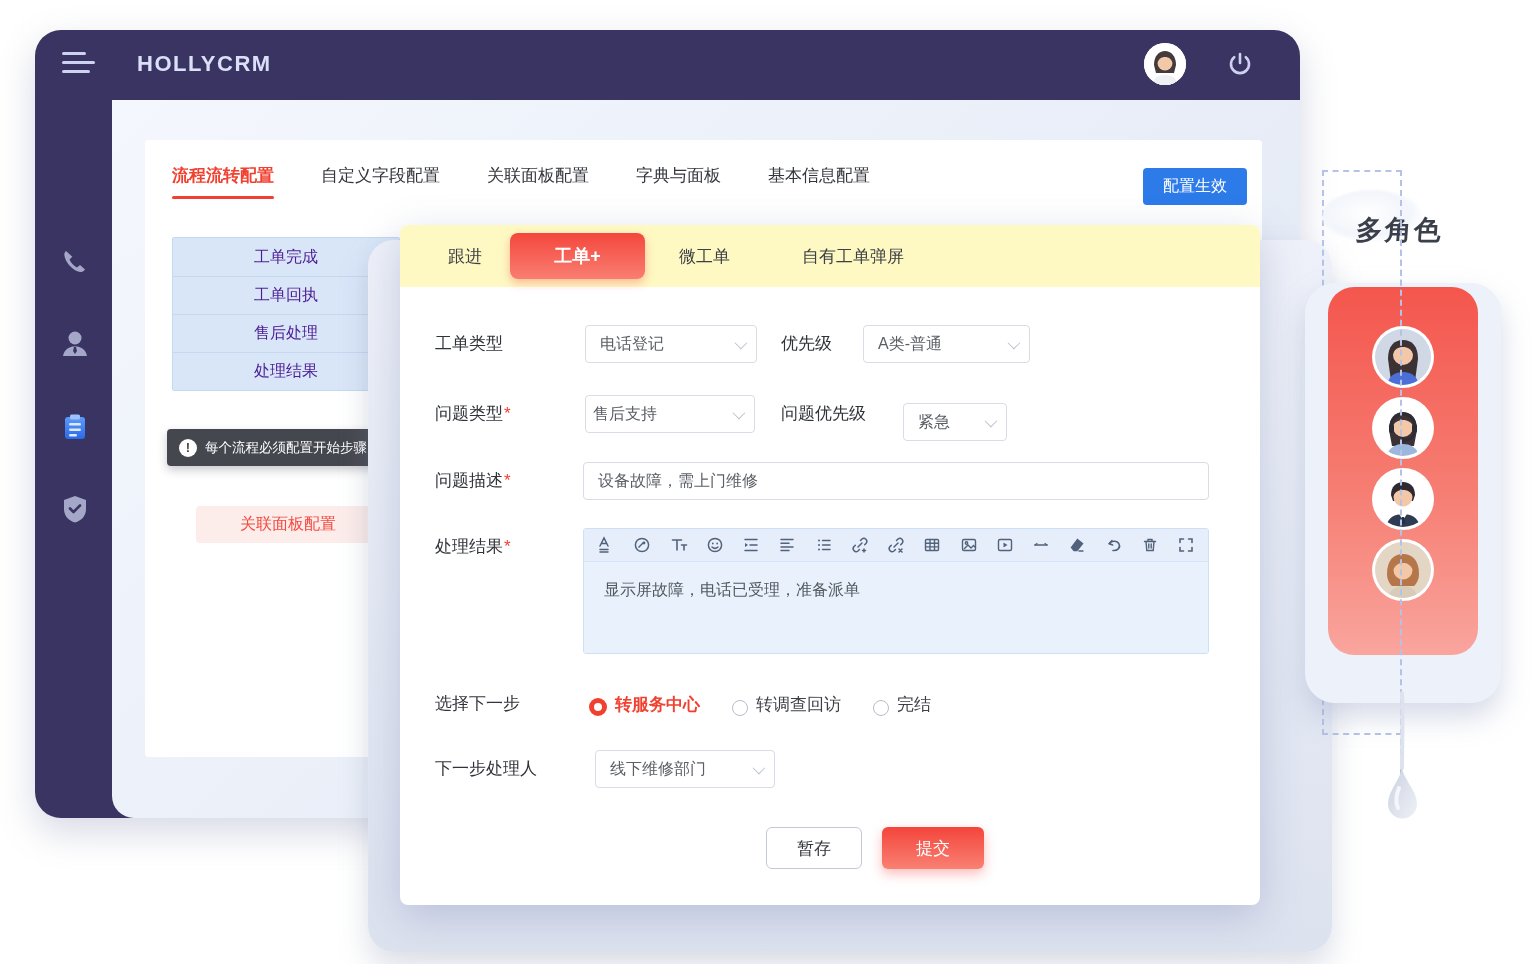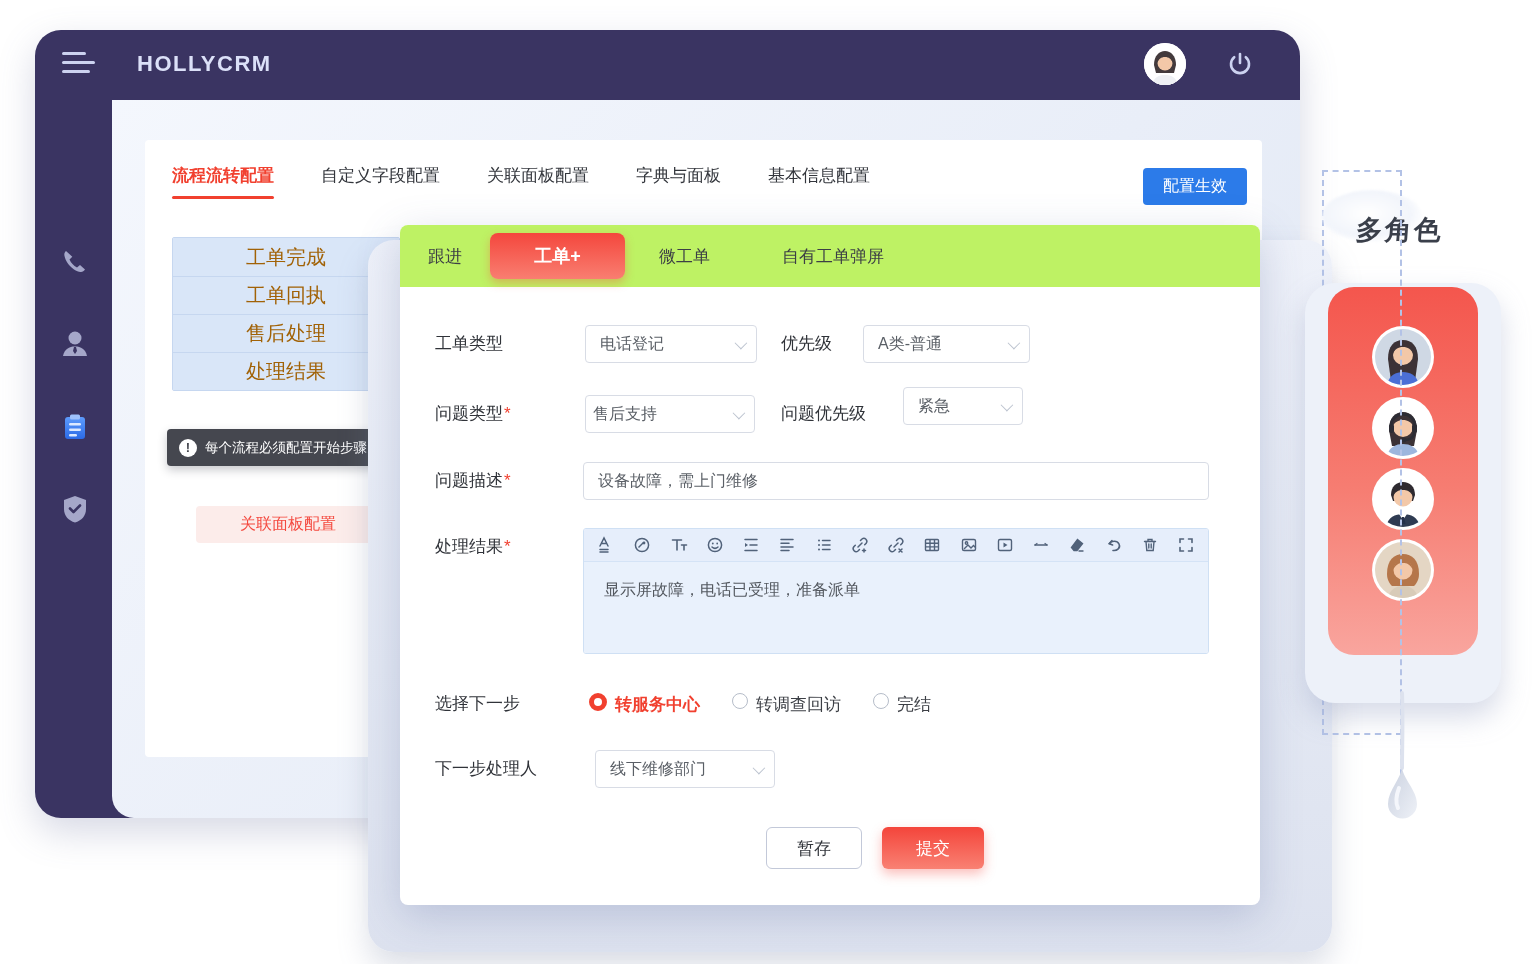--- a/index.html
+++ b/index.html
@@ -27,40 +27,40 @@
   
   .card { position:absolute; left:110px; top:110px; width:1117px; height:617px; background:#ffffff; border-radius:4px; }
   .ptabs { position:absolute; left:27px; top:24px; display:flex; gap:47px; }
   .ptab { font-size:17px; color:#33363c; font-weight:500; padding-bottom:12px; position:relative; cursor:pointer; white-space:nowrap; }
   .ptab.active { color:#f1402f; font-weight:700; }
   .ptab.active::after { content:""; position:absolute; left:0; right:0; bottom:0; height:3px; border-radius:2px; background:#f1402f; }
   .apply-btn { position:absolute; left:998px; top:28px; width:104px; height:37px; background:#2c7be9; color:#fff;
                font-size:16px; border:none; border-radius:4px; display:flex; align-items:center; justify-content:center; cursor:pointer; }
   .steps { position:absolute; left:27px; top:97px; width:228px; border:1px solid #c6d7f0; border-radius:2px; }
   .step { height:38px; background:#d9e6f8; display:flex; align-items:center; justify-content:center;
-          font-size:20px; color:#a16207; cursor:pointer; }
+          font-size:16px; color:#4c1d95; cursor:pointer; }
   .step + .step { border-top:1px solid #c6d7f0; }
   .tooltip { position:absolute; left:22px; top:289px; height:37px; background:#45474f; border-radius:4px;
              display:flex; align-items:center; padding:0 12px; gap:8px; box-shadow:0 4px 10px rgba(40,45,60,.25); }
   .tooltip .bang { width:18px; height:18px; border-radius:50%; background:#ffffff; color:#45474f; font-weight:700;
                    font-size:13px; display:flex; align-items:center; justify-content:center; }
   .tooltip span.txt { color:#ffffff; font-size:13.5px; white-space:nowrap; }
   .add-step { position:absolute; left:51px; top:366px; width:184px; height:37px; background:#fcecea; color:#f4493f;
               font-size:16px; border:none; border-radius:4px; display:flex; align-items:center; justify-content:center; cursor:pointer; }
 
   
   .backdrop { position:absolute; left:368px; top:240px; width:964px; height:712px; border-radius:26px; z-index:2;
               background:linear-gradient(180deg,#eef1f9 0%,#e3e8f3 60%,#dde2ef 100%);
               box-shadow:0 16px 30px rgba(130,140,170,.28); }
 
   
   .modal { position:absolute; left:400px; top:225px; width:860px; height:680px; background:#ffffff; border-radius:8px;
            z-index:3; box-shadow:0 12px 42px rgba(80,95,150,.25); }
-  .mtabs { position:absolute; left:0; top:0; width:100%; height:62px; background:#bef264; border-radius:8px 8px 0 0;
-           display:flex; align-items:center; padding-left:28px; }
+  .mtabs { position:absolute; left:0; top:0; width:100%; height:62px; background:#fef9c3; border-radius:8px 8px 0 0;
+           display:flex; align-items:center; padding-left:48px; }
   .mtab { font-size:17px; color:#3c3f45; cursor:pointer; white-space:nowrap; }
   .mtab.t0{ margin-right:28px; }
   .mtab-pill { width:135px; height:46px; border-radius:8px; background:linear-gradient(180deg,#f4473d 0%,#f97e71 100%);
                color:#ffffff; font-size:18px; font-weight:700; display:flex; align-items:center; justify-content:center;
                cursor:pointer; box-shadow:0 4px 10px rgba(244,71,61,.35);text-align:center; }
   .mtab.t2{ margin-left:34px; } .mtab.t3{ margin-left:72px; }
 
   .flabel { position:absolute; left:35px; font-size:17px; color:#303339; line-height:38px; white-space:nowrap; }
   .req { color:#f1402f; margin-left:1px; }
   .sel { position:absolute; height:38px; background:#fff; border:1px solid #d8dce5; border-radius:4px;
@@ -69,21 +69,21 @@
           border-bottom:1.8px solid #bcc3cf; transform:rotate(45deg) translateY(-2px); }
   .tinput { position:absolute; height:38px; background:#fff; border:1px solid #d8dce5; border-radius:4px;
             display:flex; align-items:center; padding:0 14px; font-size:16px; color:#5a5f66; }
 
   .editor { position:absolute; left:183px; top:303px; width:626px; height:126px; border:1px solid #cfe0f4; border-radius:3px; overflow:hidden; }
   .etoolbar { height:33px; background:#e6eefb; border-bottom:1px solid #d4e3f6; display:flex; align-items:center;
               justify-content:space-between; padding:0 13px; }
   .etoolbar .eic { width:18px; height:18px; cursor:pointer; display:flex; align-items:center; justify-content:center; }
   .ebody { height:92px; background:#e9f1fc; padding:18px 20px; font-size:16px; color:#53585f; }
 
-  .radio-row { position:absolute; left:189px; top:468px; display:flex; align-items:flex-start; }
+  .radio-row { position:absolute; left:189px; top:468px; display:flex; align-items:flex-end; }
   .rad { width:18px; height:18px; border-radius:50%; background:#fff; cursor:pointer; flex:0 0 auto; }
   .rad.on { border:5.5px solid #f1402f; }
   .rad.off { width:16px; height:16px; border:1px solid #b6bdc9; }
   .rlab { font-size:17px; margin:0 0 0 8px; cursor:pointer; }
   .rlab.on { color:#f1402f; font-weight:600; }
   .rlab.off { color:#3c3f45; }
   .rgap { width:32px; }
 
   .btn-ghost { position:absolute; left:366px; top:602px; width:96px; height:42px; background:#fff; border:1px solid #c3c9d9;
                border-radius:6px; font-size:17px; color:#33363c; display:flex; align-items:center; justify-content:center; cursor:pointer; }
@@ -228,21 +228,21 @@
     <div class="flabel" style="top:170px">
       <span>问题类型</span><span class="req">*</span>
     </div>
     <div class="sel" style="left:185px; top:170px; width:170px;padding-left:7px;">
       <span>售后支持</span>
         <span class="chev"></span>
     </div>
     <div class="flabel" style="left:381px; top:170px">
       <span>问题优先级</span>
     </div>
-    <div class="sel" style="left:503px; top:162px; width:120px;">
+    <div class="sel" style="left:503px; top:178px; width:104px;">
       <span>紧急</span>
         <span class="chev"></span>
     </div>
 
     <div class="flabel" style="top:237px">
       <span>问题描述</span><span class="req">*</span>
     </div>
     <div class="tinput" style="left:183px; top:237px; width:626px;">
       <span>设备故障，需上门维修</span>
     </div>

